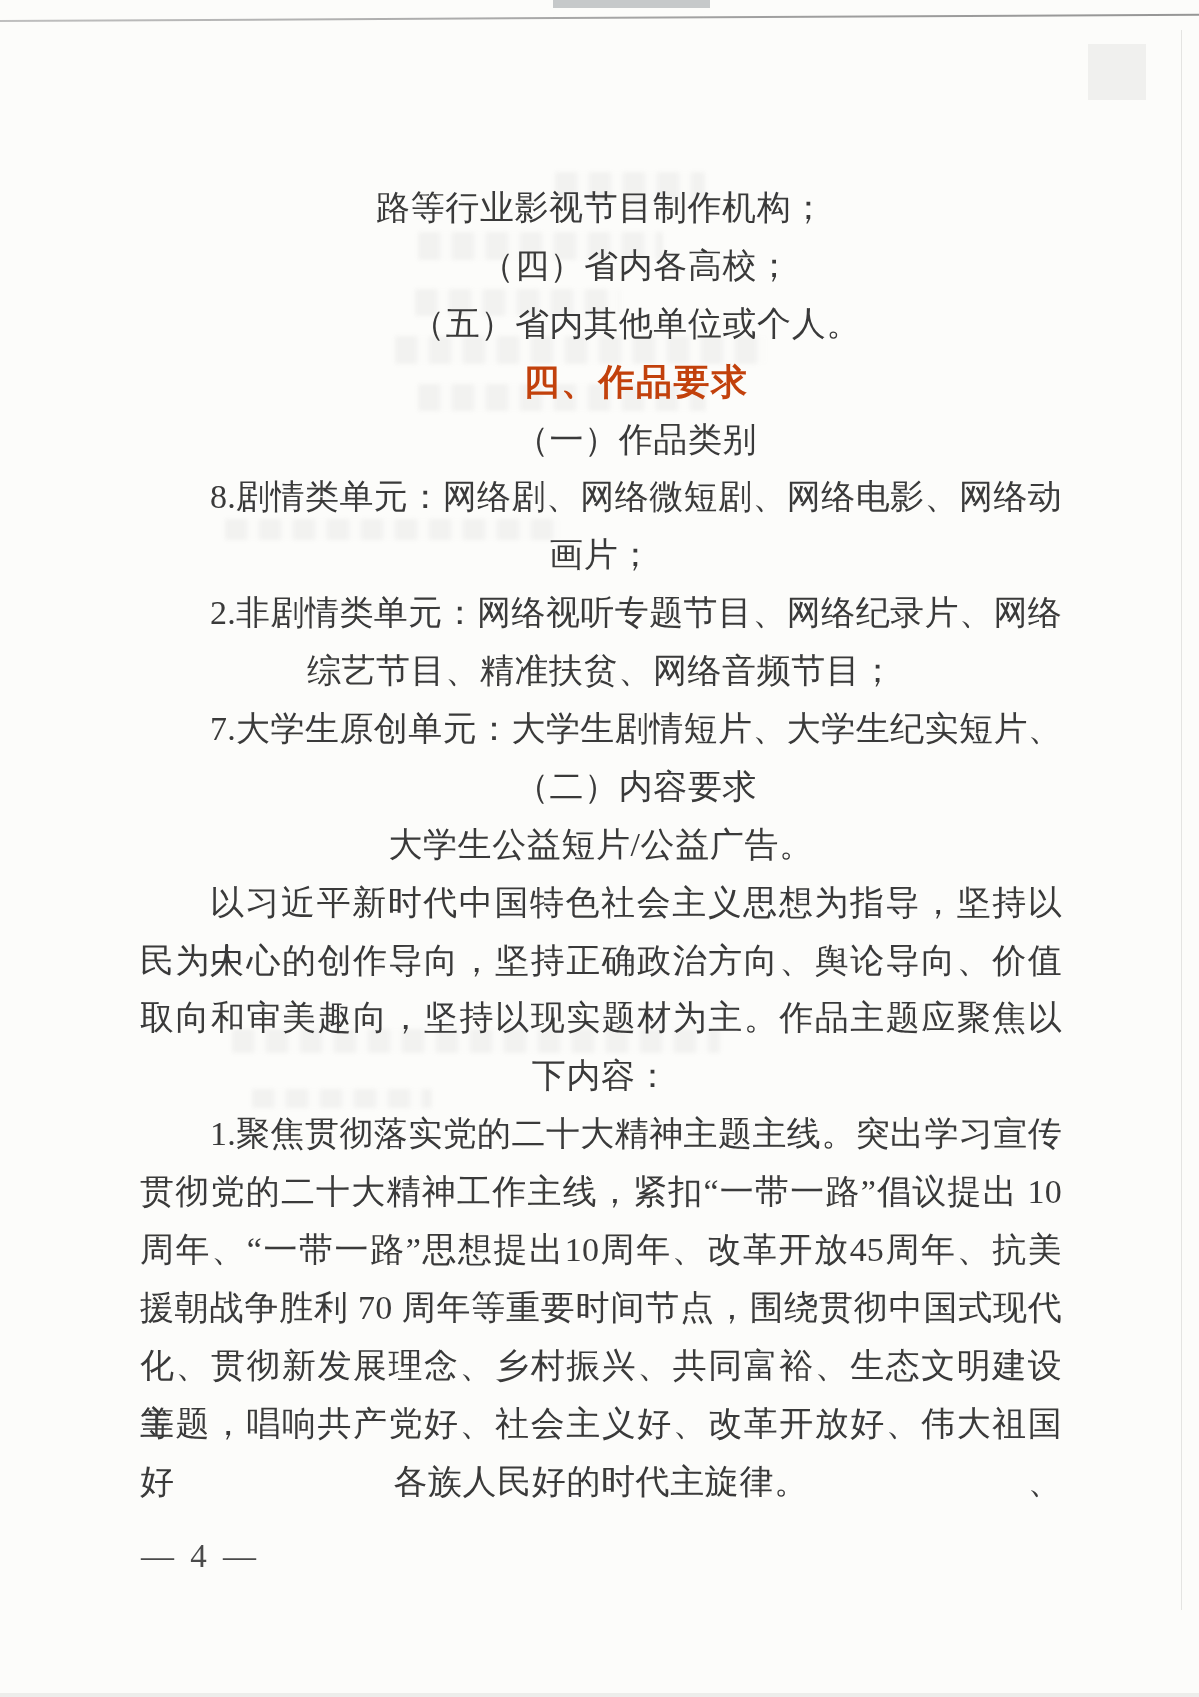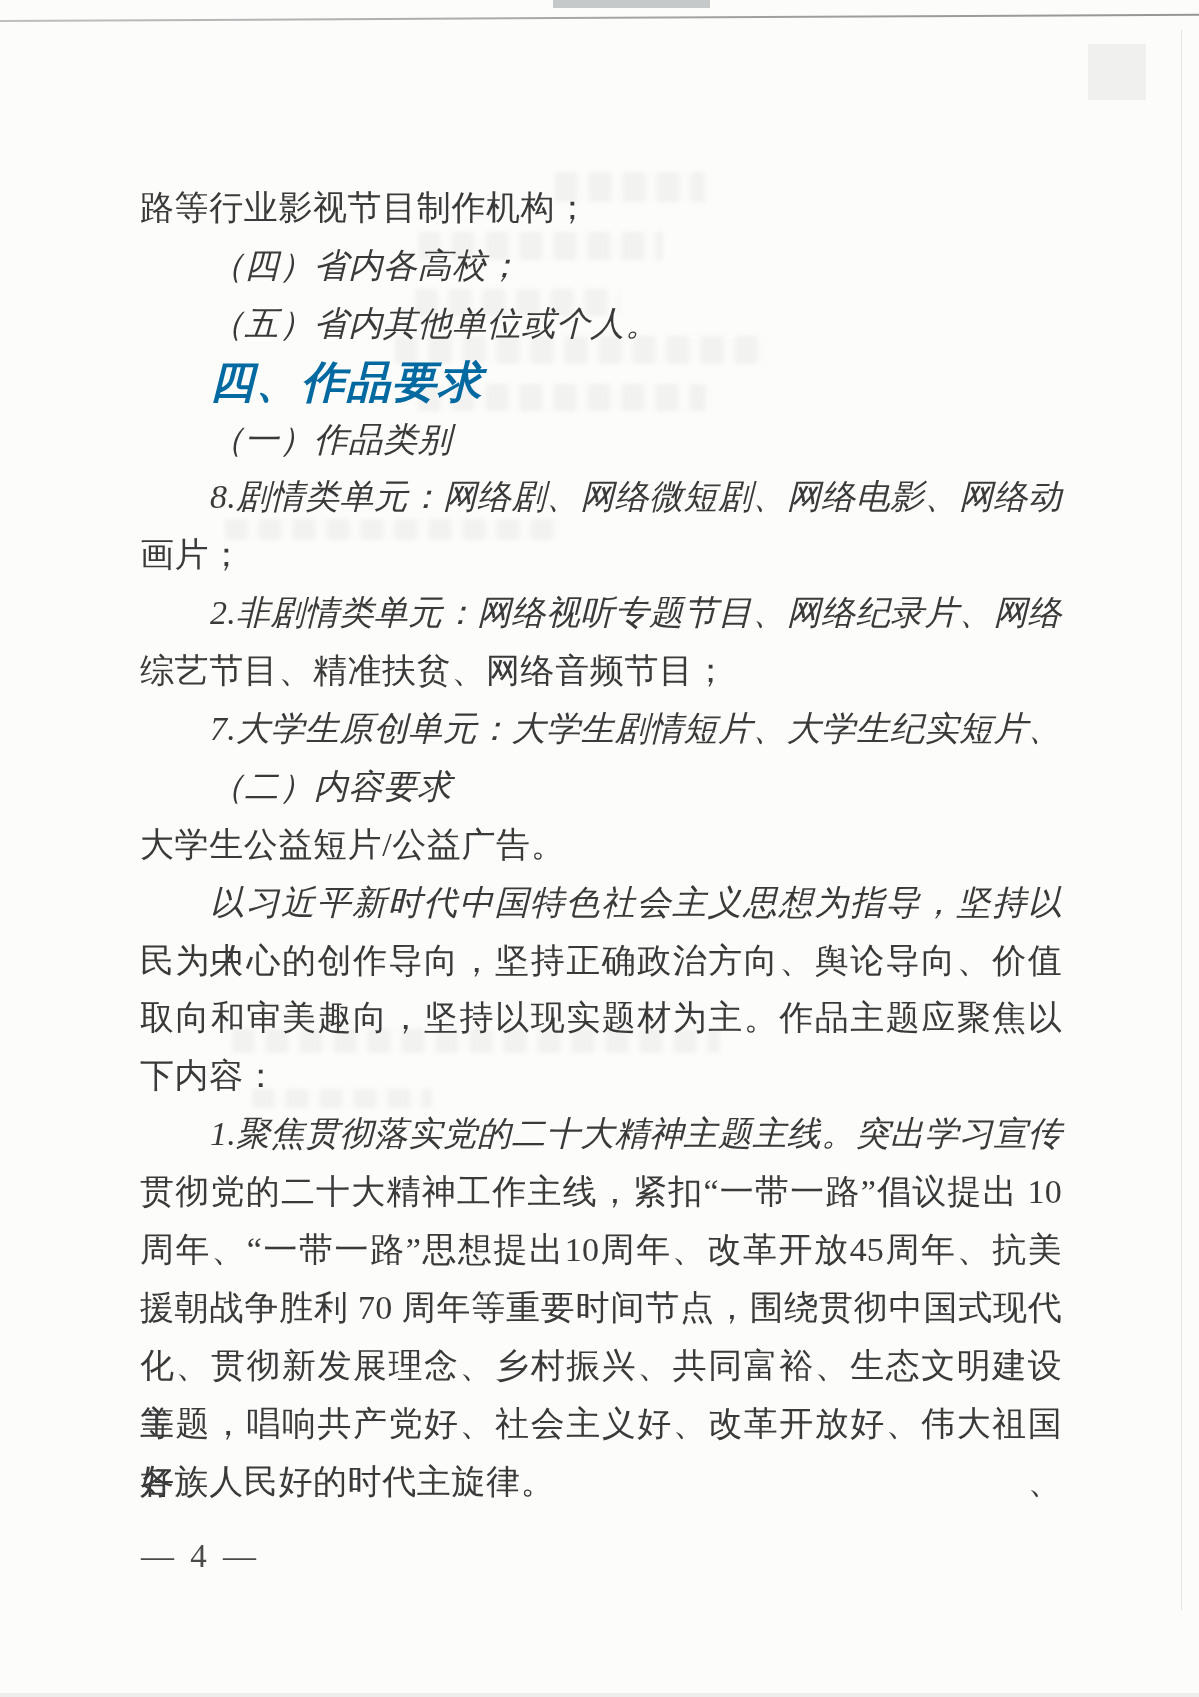--- a/index.html
+++ b/index.html
@@ -85,34 +85,34 @@
     left: 140px;
     top: 179px;
     width: 922px;
   }
   .line {
     height: 57.9px;
     line-height: 57.9px;
     font-size: 34px;
     letter-spacing: 0.6px;
     white-space: nowrap;
-    text-align: left;
+    text-align: center;
   }
-  .line.indent { padding-left: 70px; font-style: italic; }
+  .line.indent { padding-left: 70px; }
   .line.justify {
     white-space: normal;
     text-align: justify;
     text-align-last: justify;
     letter-spacing: 0.2px;
   }
   .line.heading {
     font-family: "Liberation Sans", "DejaVu Sans", sans-serif;
     font-weight: 700;
-    font-size: 44px;
-    color: #0369a1;
+    font-size: 36px;
+    color: #c2410c;
     letter-spacing: 1.5px;
   }
   .page-number {
     position: absolute;
     left: 141px;
     top: 1538px;
     font-size: 33px;
     letter-spacing: 4px;
     color: #4a4a4a;
     white-space: nowrap;

